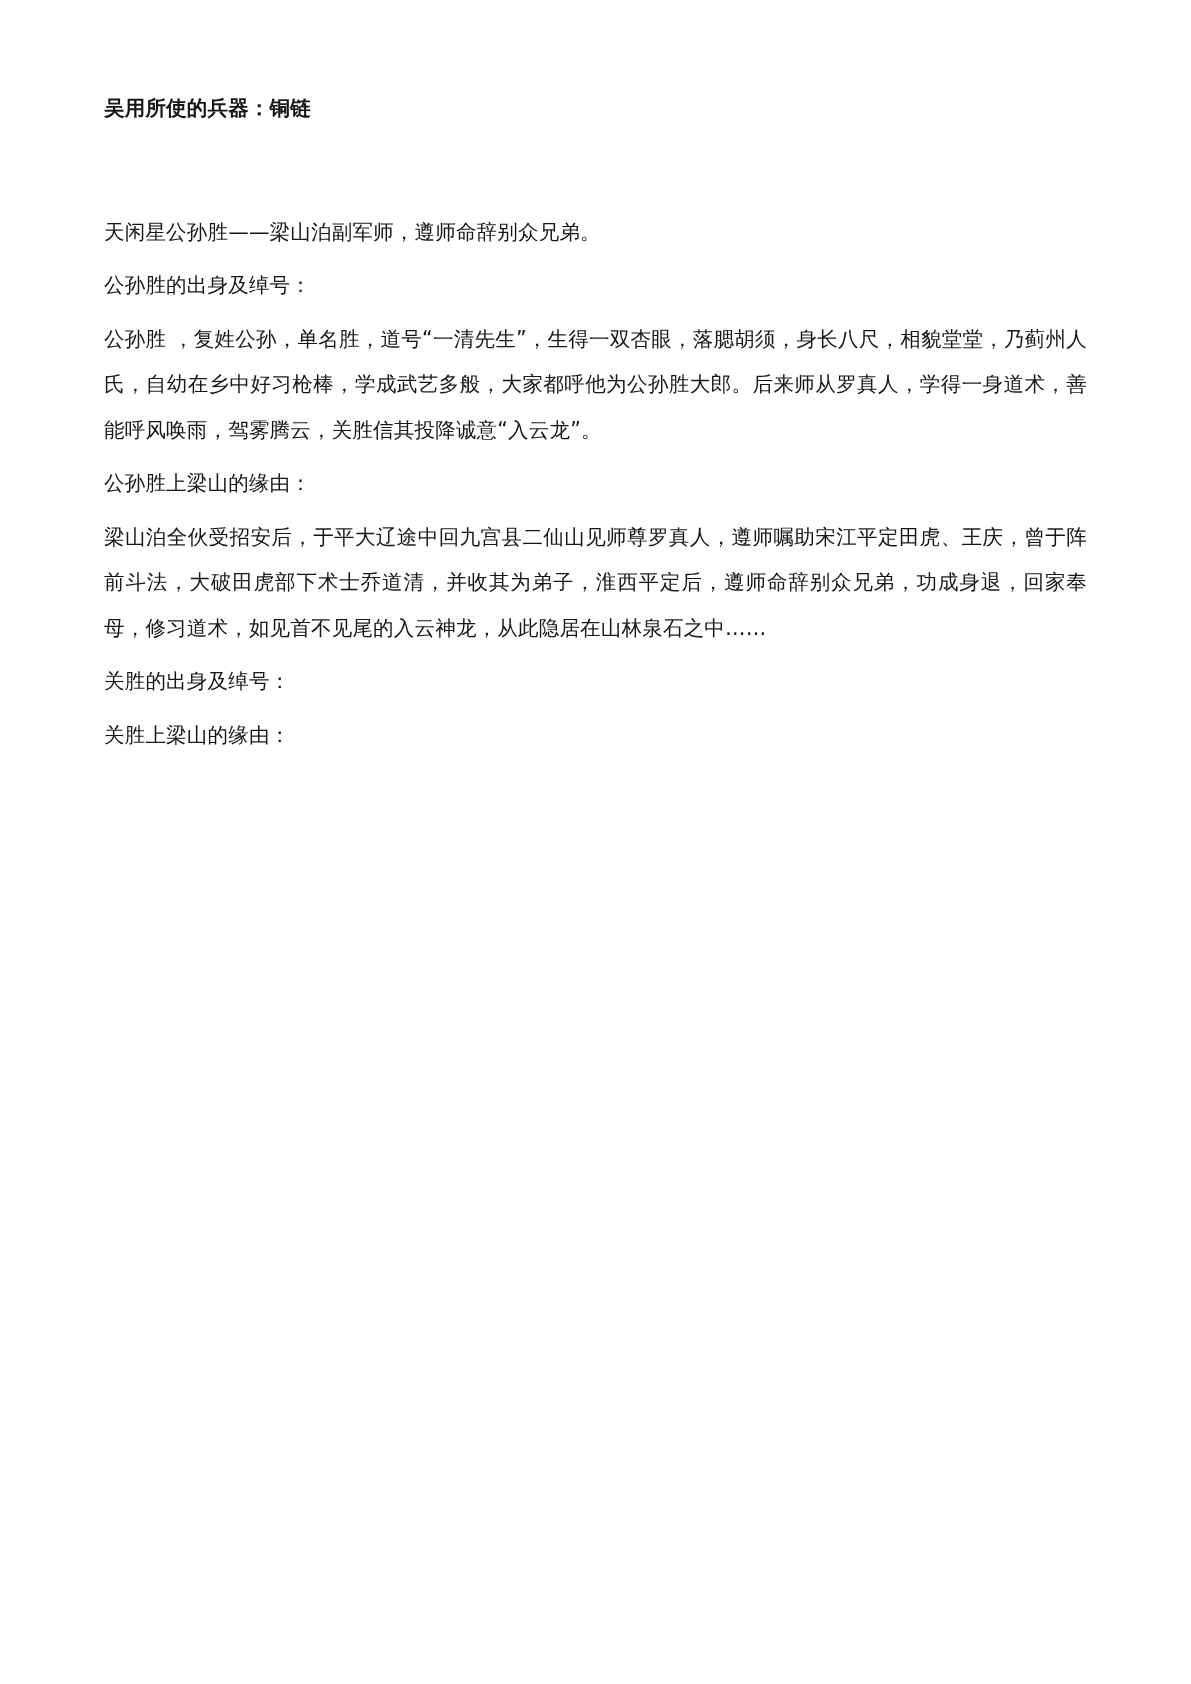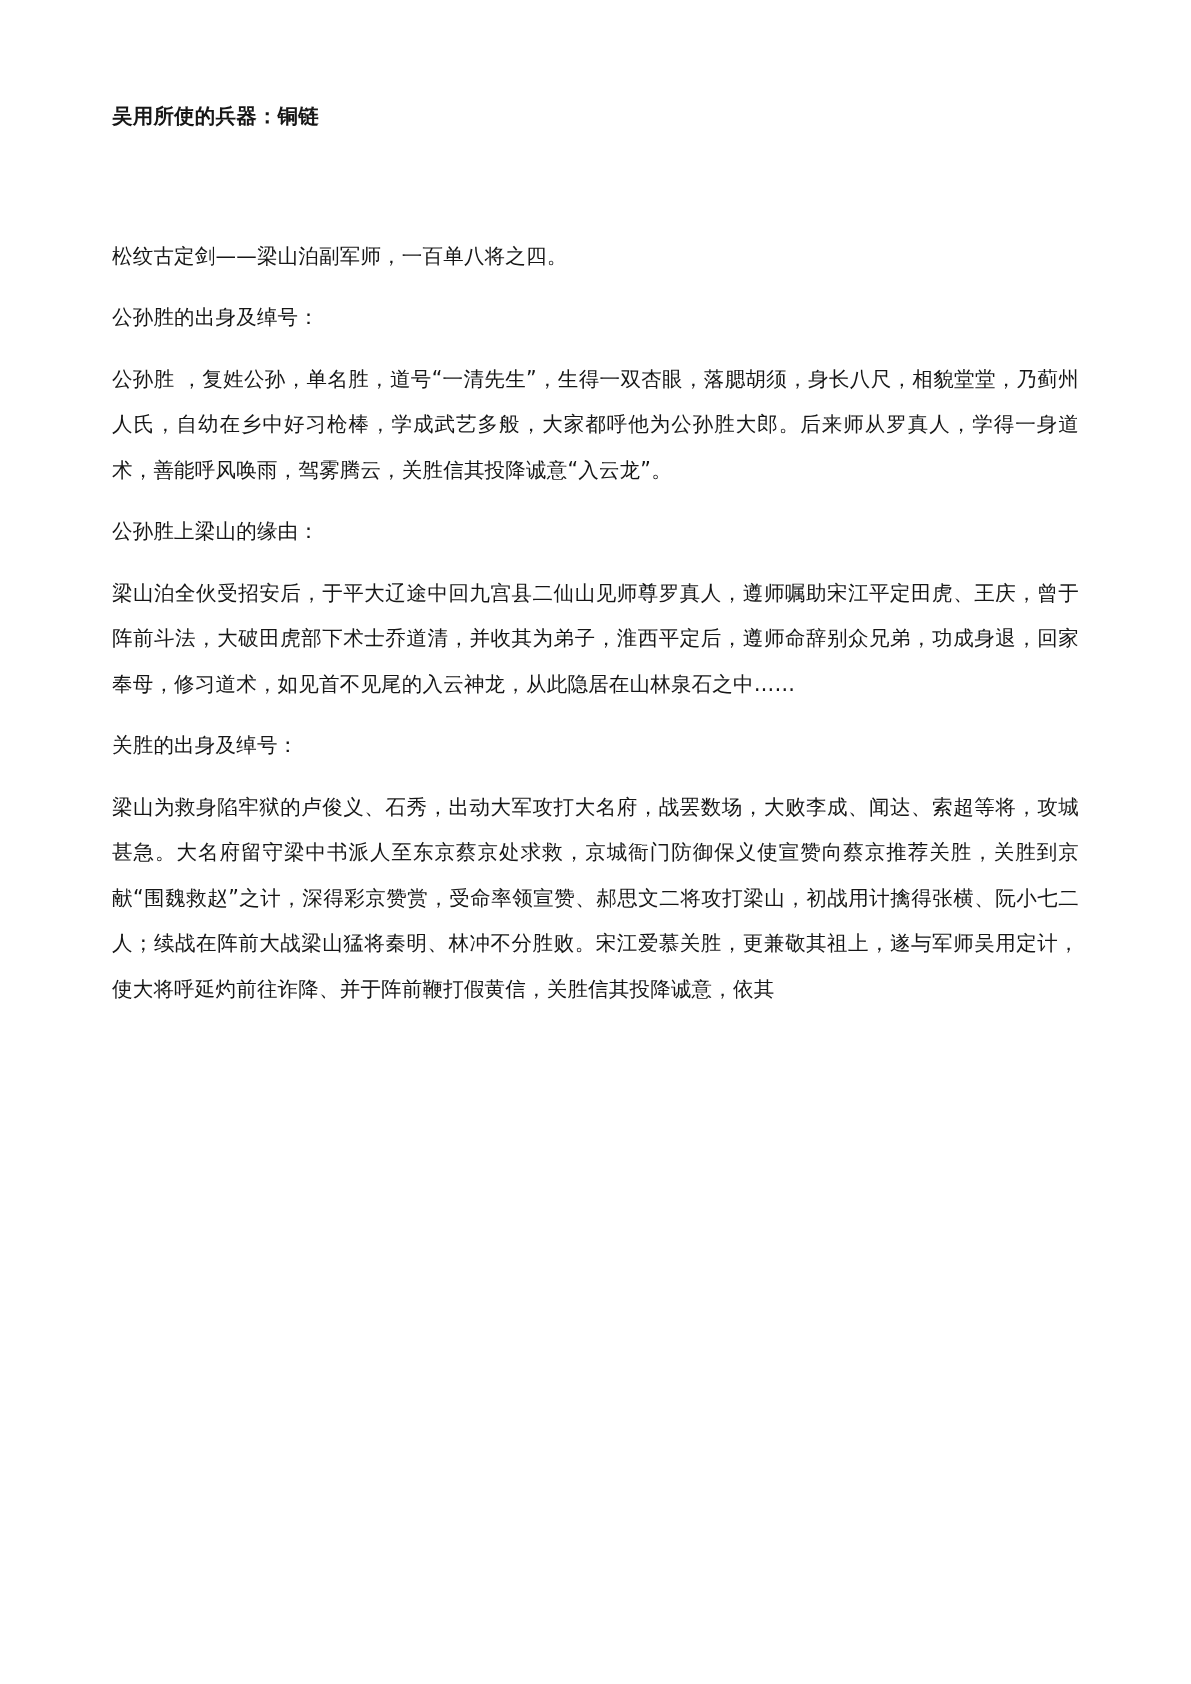--- a/index.html
+++ b/index.html
@@ -21,41 +21,41 @@
     background: #ffffff;
   }
   .doc-body {
     font-size: 20.5px;
     line-height: 2.22;
     letter-spacing: 0.2px;
     text-align: justify;
     text-justify: inter-ideograph;
   }
   .para {
-    margin: 16px;
+    margin: 8px;
     font-size: 20.5px;
     line-height: 2.22;
   }
   .para.heading-line {
     font-weight: 700;
   }
   .gap-lg { height: 62px; }
 </style>
 </head>
 <body>
 
 <div class="page">
   <div class="doc-body">
 
     <p class="para heading-line">吴用所使的兵器：铜链</p>
 
     <div class="gap-lg"></div>
 
-    <p class="para">松纹古定剑——梁山泊副军师，一百单八将之四。</p>
+    <p class="para">天闲星公孙胜——梁山泊副军师，遵师命辞别众兄弟。</p>
     <p class="para">公孙胜的出身及绰号：</p>
     <p class="para">公孙胜 ，复姓公孙，单名胜，道号“一清先生”，生得一双杏眼，落腮胡须，身长八尺，相貌堂堂，乃蓟州人氏，自幼在乡中好习枪棒，学成武艺多般，大家都呼他为公孙胜大郎。后来师从罗真人，学得一身道术，善能呼风唤雨，驾雾腾云，关胜信其投降诚意“入云龙”。</p>
     <p class="para">公孙胜上梁山的缘由：</p>
     <p class="para">梁山泊全伙受招安后，于平大辽途中回九宫县二仙山见师尊罗真人，遵师嘱助宋江平定田虎、王庆，曾于阵前斗法，大破田虎部下术士乔道清，并收其为弟子，淮西平定后，遵师命辞别众兄弟，功成身退，回家奉母，修习道术，如见首不见尾的入云神龙，从此隐居在山林泉石之中……</p>
     <p class="para">关胜的出身及绰号：</p>
-    <p class="para">梁山为救身陷牢狱的卢俊义、石秀，出动大军攻打大名府，战罢数场，大败李成、闻达、索超等将，攻城甚急。大名府留守梁中书派人至东京蔡京处求救，京城衙门防御保义使宣赞向蔡京推荐关胜，关胜到京献“围魏救赵”之计，深得彩京赞赏，受命率领宣赞、郝思文二将攻打梁山，初战用计擒得张横、阮小七二人；续战在阵前大战梁山猛将秦明、林冲不分胜败。宋江爱慕关胜，更兼敬其祖上，遂与军师吴用定计，使大将呼延灼前往诈降、并于阵前鞭打假黄信，关胜信其投降诚意，依其</p>
+    <p class="para">关胜上梁山的缘由：</p>
 
   </div>
 </div>
 
 </body></html>

